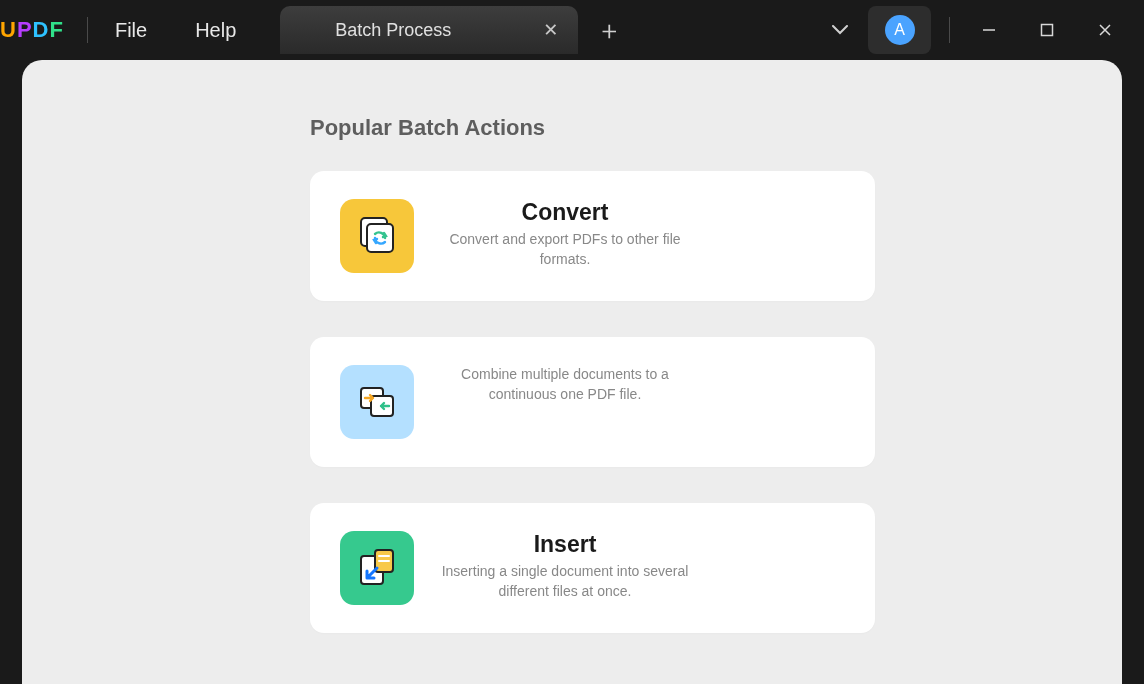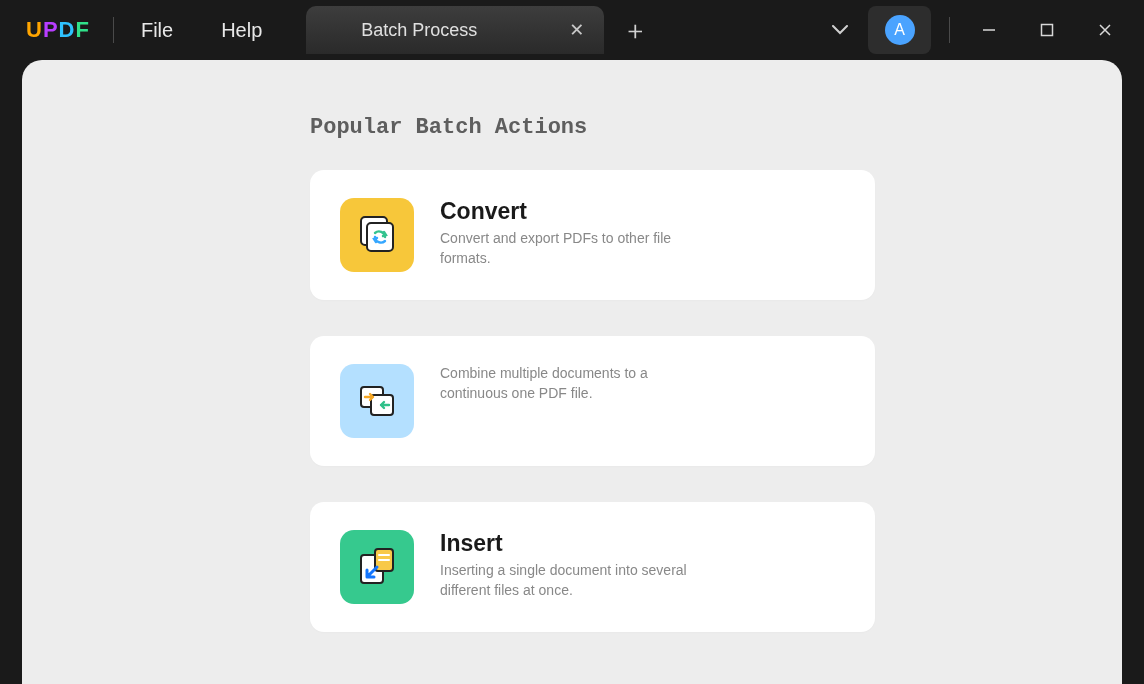--- a/index.html
+++ b/index.html
@@ -1,44 +1,44 @@
 <!DOCTYPE html>
 <html><head>
 <meta charset="utf-8">
 <style>
 * { margin:0; padding:0; box-sizing:border-box; font-family:"Segoe UI",Arial,sans-serif; }
 html,body { width:1144px; height:684px; background:#1a1a1a; overflow:hidden; }
 
 .titlebar { height:60px; background:#1a1a1a; display:flex; align-items:center; color:#fff; }
-.logo { margin-left:26px; font-size:22px; font-weight:700; letter-spacing:1px; }
+.logo { font-size:22px; font-weight:700; letter-spacing:1px; }
 .logo span:nth-child(1){color:#ffa500;} .logo span:nth-child(2){color:#b83dff;}
 .logo span:nth-child(3){color:#2ec2ff;} .logo span:nth-child(4){color:#30e18a;}
 .sep { width:1px; height:26px; background:#4a4a4a; margin:0 23px; }
 .menu-item { font-size:20px; color:#e8e8e8; cursor:pointer; padding:6px 4px; }
 .menu-help { margin-left:40px; }
 .tab { margin-left:40px; display:flex; align-items:center; background:linear-gradient(#3d3d3d,#2a2a2a);
        height:48px; border-radius:10px 10px 0 0; padding:0 20px 0 55px; min-width:298px; justify-content:space-between; }
 .tab-label { font-size:18px; color:#e0e0e0; }
 .tab-close { font-size:18px; color:#c8c8c8; cursor:pointer; }
 .plus-btn { width:38px; text-align:center; font-size:26px; color:#d0d0d0; margin-left:12px; cursor:pointer; font-weight:200; }
 .spacer { flex:1; }
 .chev-btn { width:40px; text-align:center; color:#d0d0d0; font-size:16px; cursor:pointer; }
 .avatar-wrap { width:63px; height:48px; background:#2d2d2d; border-radius:8px; display:flex; align-items:center; justify-content:center; margin:0 8px; }
 .avatar { width:30px; height:30px; border-radius:50%; background:#4aa3ff; color:#fff; display:flex; align-items:center; justify-content:center; font-size:16px; }
 .win-btn { width:58px; height:40px; display:flex; align-items:center; justify-content:center; cursor:pointer; color:#d8d8d8; }
 
 .content-area { position:absolute; top:60px; left:22px; right:22px; bottom:0; background:#ededed; border-radius:20px 20px 0 0; padding:55px 0 0 0; }
-.section-title { margin-left:288px; font-size:22px; font-weight:700; color:#5e5e5e; margin-bottom:30px;font-family:Liberation Mono, monospace; }
+.section-title { margin-left:288px; font-size:22px; font-weight:700; color:#5e5e5e; margin-bottom:30px; }
 .cards { display:flex; flex-direction:column; gap:36px; align-items:flex-start; margin-left:288px; }
 .card { width:565px; background:#fff; border-radius:14px; padding:28px 30px; display:flex; gap:26px; align-items:flex-start; cursor:pointer; box-shadow:0 1px 2px rgba(0,0,0,0.02); }
 .card-icon { width:74px; height:74px; border-radius:14px; display:flex; align-items:center; justify-content:center; flex-shrink:0; }
 .card-icon.yellow { background:#f7c73a; }
 .card-icon.blue   { background:#b4e0ff; }
 .card-icon.green  { background:#36c98e; }
-.card-body { max-width:250px; }
+.card-body { max-width:250px;text-align:center; }
 .card-title { font-size:23px; font-weight:700; color:#1a1a1a; margin-bottom:4px; }
 .card-desc { font-size:14px; color:#888; line-height:1.42; }
 </style>
 </head>
 <body>
 
 <div class="titlebar">
   <div class="logo">
     <span>U</span><span>P</span><span>D</span><span>F</span>
   </div>

